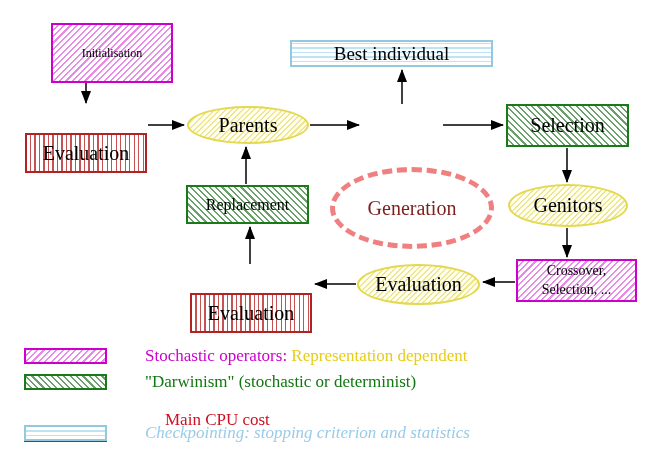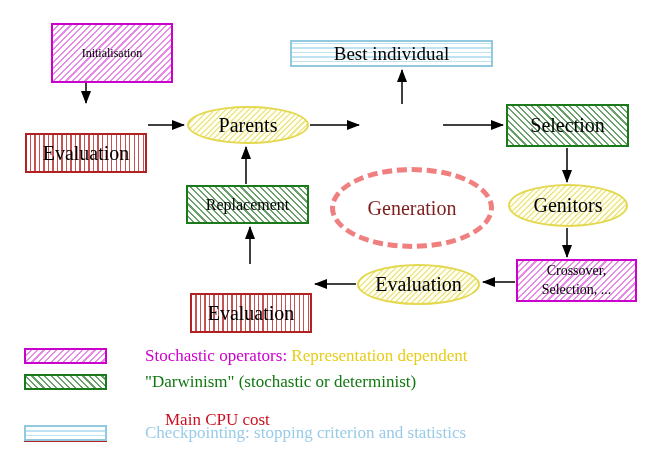--- a/index.html
+++ b/index.html
@@ -37,21 +37,21 @@
   .n-replacement{left:186px;top:185px;width:123px;height:39px;font-size:16px;}
   .n-generation{left:330px;top:167px;width:164px;height:82px;
     border:5px dashed #f08080;border-radius:50%;font-size:20px;color:#7f1d1d;background:transparent;}
   #edges{position:absolute;left:0;top:0;width:662px;height:471px;pointer-events:none;}
   
   .legend-row{position:absolute;left:24px;display:flex;align-items:center;text-align:center;}
   .swatch{width:83px;height:16px;box-sizing:border-box;flex:0 0 auto;}
   .legend-text{margin-left:38px;font-size:17px;white-space:nowrap;}
   .lg-1{top:346px;} .lg-2{top:372px;} .lg-3{top:398px;gap:20px;} .lg-4{top:423px;}
   .t-magenta{color:#cc00cc;} .t-gold{color:#e8cc18;} .t-green{color:#117711;}
-  .t-red{color:#cc1122;} .t-cyan{color:#99cbe8;}
+  .t-red{color:#cc1122;} .t-cyan{color:#99cbe8;font-style:italic;}
 </style>
 </head>
 <body>
 
 <div id="stage">
 
   <svg id="edges" viewBox="0 0 662 471">
     <defs>
       <marker id="ah" markerUnits="userSpaceOnUse" markerWidth="13" markerHeight="11" refX="12" refY="5" orient="auto">
         <path d="M0,0 L13,5 L0,10 z" fill="#000"></path>

